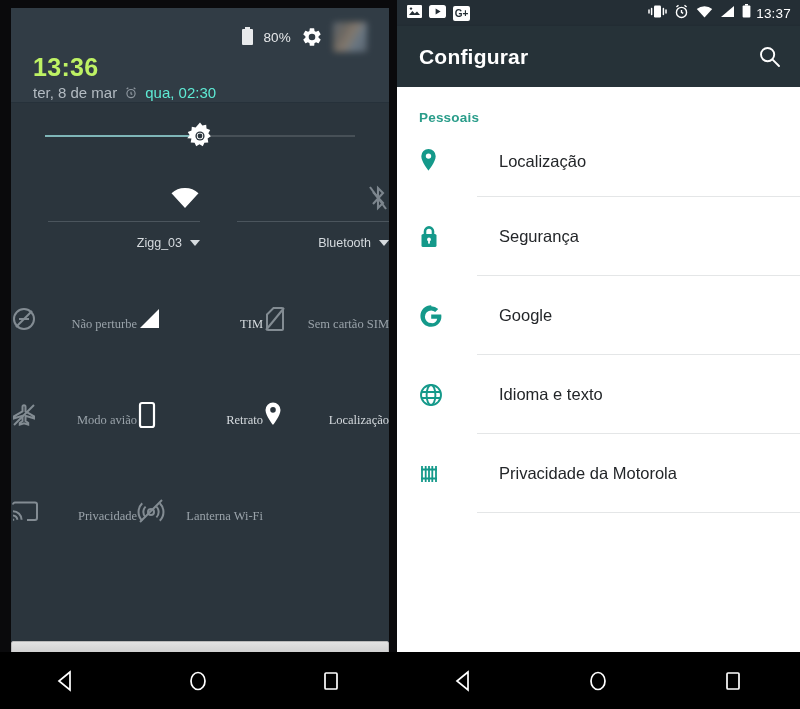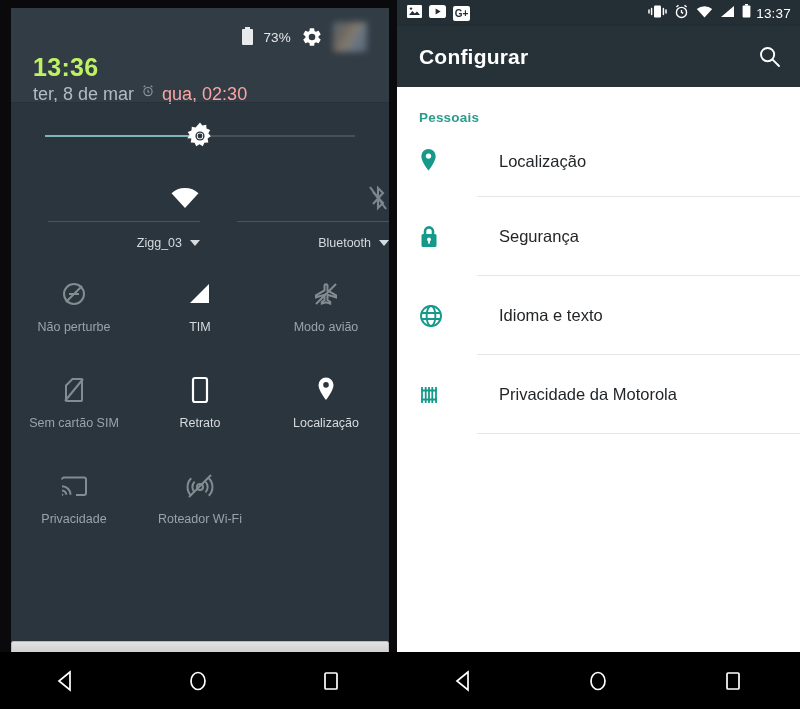--- a/index.html
+++ b/index.html
@@ -60,25 +60,25 @@
     border-radius: 2px;
   }
   .hdr-clock {
     padding: 2px 0 0 22px;
   }
   .clock-time {
     color: #bef264; font-size: 25px; font-weight: bold;
     letter-spacing: .3px; line-height: 30px;
   }
   .clock-sub {
-    display: flex; gap: 7px;
+    display: flex; align-items: center; gap: 7px;
     margin-top: 2px;
-    color: #b3bbc2; font-size: 18px;
-  }
-  .clock-sub .alarm-txt { color:#fca5a5; }
+    color: #b3bbc2; font-size: 15px;
+  }
+  .clock-sub .alarm-txt { color:#5eead4; }
   .alarm-icon { width:14px; height:14px; display:block; }
   .hdr-divider {
     position:absolute; left:0; right:0; bottom:0; height:1px;
     background: #26313a;
   }
 
   
   .brightness {
     height: 66px;
     display: flex; align-items: center;
@@ -120,22 +120,23 @@
     border-left: 5px solid transparent;
     border-right: 5px solid transparent;
     border-top: 6px solid #d6dbdf;
     display:inline-block;
   }
   .tiles-grid {
     display:grid; grid-template-columns: repeat(3, 1fr);
   }
   .tile {
     height: 96px;
-    display:flex; flex-direction:column; align-items:center; justify-content:flex-start;
+    display:flex; flex-direction:row; align-items:center; justify-content:space-between;
     padding-top: 14px;
+    font-family: Liberation Serif, serif;
   }
   .tile .glyph { height: 32px; display:flex; align-items:center; justify-content:center; }
   .tile .lbl {
     margin-top: 10px; font-size: 12.5px; color: #d6dbdf; text-align:center;
     white-space: nowrap;
   }
   .tile.off .lbl { color: #9aa3aa; }
 
   .shade-handle {
     position:absolute;
@@ -214,21 +215,21 @@
 <body>
 
 <div class="screen">
 
   <div class="panel-left">
     <div class="shade">
 
       <div class="shade-header">
         <div class="hdr-top">
           <span class="batt-icon"></span>
-          <span class="batt-pct">73%</span>
+          <span class="batt-pct">80%</span>
           <span>
             <svg class="gear-icon" viewBox="0 0 24 24" fill="#ffffff">
                 <path d="M19.14 12.94a7.07 7.07 0 000-1.88l2.03-1.58a.5.5 0 00.12-.64l-1.92-3.32a.5.5 0 00-.6-.22l-2.39.96a7.03 7.03 0 00-1.62-.94l-.36-2.54a.5.5 0 00-.5-.42h-3.84a.5.5 0 00-.5.42l-.36 2.54c-.58.24-1.12.56-1.62.94l-2.39-.96a.5.5 0 00-.6.22L2.67 8.84a.5.5 0 00.12.64l2.03 1.58a7.07 7.07 0 000 1.88l-2.03 1.58a.5.5 0 00-.12.64l1.92 3.32c.12.22.38.3.6.22l2.39-.96c.5.38 1.04.7 1.62.94l.36 2.54c.04.24.25.42.5.42h3.84c.25 0 .46-.18.5-.42l.36-2.54c.58-.24 1.12-.56 1.62-.94l2.39.96c.22.08.48 0 .6-.22l1.92-3.32a.5.5 0 00-.12-.64l-2.03-1.58zM12 15.6A3.6 3.6 0 1115.6 12 3.6 3.6 0 0112 15.6z"></path>
               </svg>
           </span>
           <span class="avatar"></span>
         </div>
         <div class="hdr-clock">
           <div class="clock-time">13:36</div>
           <div class="clock-sub">
@@ -305,36 +306,36 @@
           <span class="glyph">
             <svg width="26" height="24" viewBox="0 0 26 24">
                 <path d="M3 21h19V2z" fill="#ffffff"></path>
               </svg>
           </span>
           <div class="lbl">TIM</div>
         </div>
 
         <div class="tile off">
           <span class="glyph">
+            <svg width="24" height="26" viewBox="0 0 24 26" fill="none" stroke="#838c93" stroke-width="2">
+                <path d="M4 8.5L10.5 2H19a1 1 0 011 1v20a1 1 0 01-1 1H5a1 1 0 01-1-1z"></path>
+                <path d="M3 24L21 2"></path>
+              </svg>
+          </span>
+          <div class="lbl">Sem cartão SIM</div>
+        </div>
+
+        <div class="tile off">
+          <span class="glyph">
             <svg width="26" height="26" viewBox="0 0 26 26" fill="none" stroke="#838c93" stroke-width="2">
                 <path d="M13 3.2c-.9 0-1.5.7-1.5 1.6v4.6L3 14.3v2l8.5-2.5v5.3L8.8 21v1.6l4.2-1.2 4.2 1.2V21l-2.7-1.9v-5.3L23 16.3v-2l-8.5-4.9V4.8c0-.9-.6-1.6-1.5-1.6z"></path>
                 <path d="M3 23L23 3"></path>
               </svg>
           </span>
           <div class="lbl">Modo avião</div>
-        </div>
-
-        <div class="tile off">
-          <span class="glyph">
-            <svg width="24" height="26" viewBox="0 0 24 26" fill="none" stroke="#838c93" stroke-width="2">
-                <path d="M4 8.5L10.5 2H19a1 1 0 011 1v20a1 1 0 01-1 1H5a1 1 0 01-1-1z"></path>
-                <path d="M3 24L21 2"></path>
-              </svg>
-          </span>
-          <div class="lbl">Sem cartão SIM</div>
         </div>
 
         <div class="tile">
           <span class="glyph">
             <svg width="20" height="28" viewBox="0 0 20 28" fill="none" stroke="#ffffff" stroke-width="2.2">
                 <rect x="3" y="2" width="14" height="24" rx="2"></rect>
               </svg>
           </span>
           <div class="lbl">Retrato</div>
         </div>
@@ -361,21 +362,21 @@
 
         <div class="tile off">
           <span class="glyph">
             <svg width="28" height="26" viewBox="0 0 28 26" fill="none" stroke="#838c93" stroke-width="2">
                 <circle cx="14" cy="14" r="3"></circle>
                 <path d="M8.6 8.6a7.6 7.6 0 000 10.8M19.4 8.6a7.6 7.6 0 010 10.8"></path>
                 <path d="M5.2 5.2a12.4 12.4 0 000 17.6M22.8 5.2a12.4 12.4 0 010 17.6"></path>
                 <path d="M3 24L25 2"></path>
               </svg>
           </span>
-          <div class="lbl">Roteador Wi-Fi</div>
+          <div class="lbl">Lanterna Wi-Fi</div>
         </div>
 
       </div>
     </div>
 
     <div class="shade-handle"></div>
 
     <div class="navbar left-nav">
       <span class="nav-btn">
         <svg width="24" height="24" viewBox="0 0 24 24" fill="none" stroke="#ffffff" stroke-width="1.7">
@@ -478,20 +479,29 @@
               <rect x="2.5" y="10" width="15" height="13" rx="1.6" fill="#14998a"></rect>
               <circle cx="10" cy="15.4" r="1.9" fill="#ffffff"></circle>
               <rect x="9.1" y="15.4" width="1.8" height="4.2" fill="#ffffff"></rect>
             </svg>
         </span>
         <span class="txt">Segurança</span>
         <span class="sep"></span>
       </div>
 
 
+      <div class="srow">
+        <span class="icon">
+          <svg width="24" height="24" viewBox="0 0 24 24">
+              <path d="M12.2 1.2a10.8 10.8 0 100 21.6c6 0 10.2-4.2 10.2-10.2 0-.8-.1-1.4-.2-2H12.2v4.1h6a5.6 5.6 0 01-6 4.4 6.3 6.3 0 110-12.6 5.7 5.7 0 014 1.6l3-3a10.4 10.4 0 00-7-2.9z" fill="#14998a"></path>
+            </svg>
+        </span>
+        <span class="txt">Google</span>
+        <span class="sep"></span>
+      </div>
 
       <div class="srow">
         <span class="icon">
           <svg width="24" height="24" viewBox="0 0 24 24" fill="none" stroke="#14998a" stroke-width="1.9">
               <circle cx="12" cy="12" r="10"></circle>
               <ellipse cx="12" cy="12" rx="4.4" ry="10"></ellipse>
               <path d="M2.4 9h19.2M2.4 15h19.2"></path>
             </svg>
         </span>
         <span class="txt">Idioma e texto</span>

